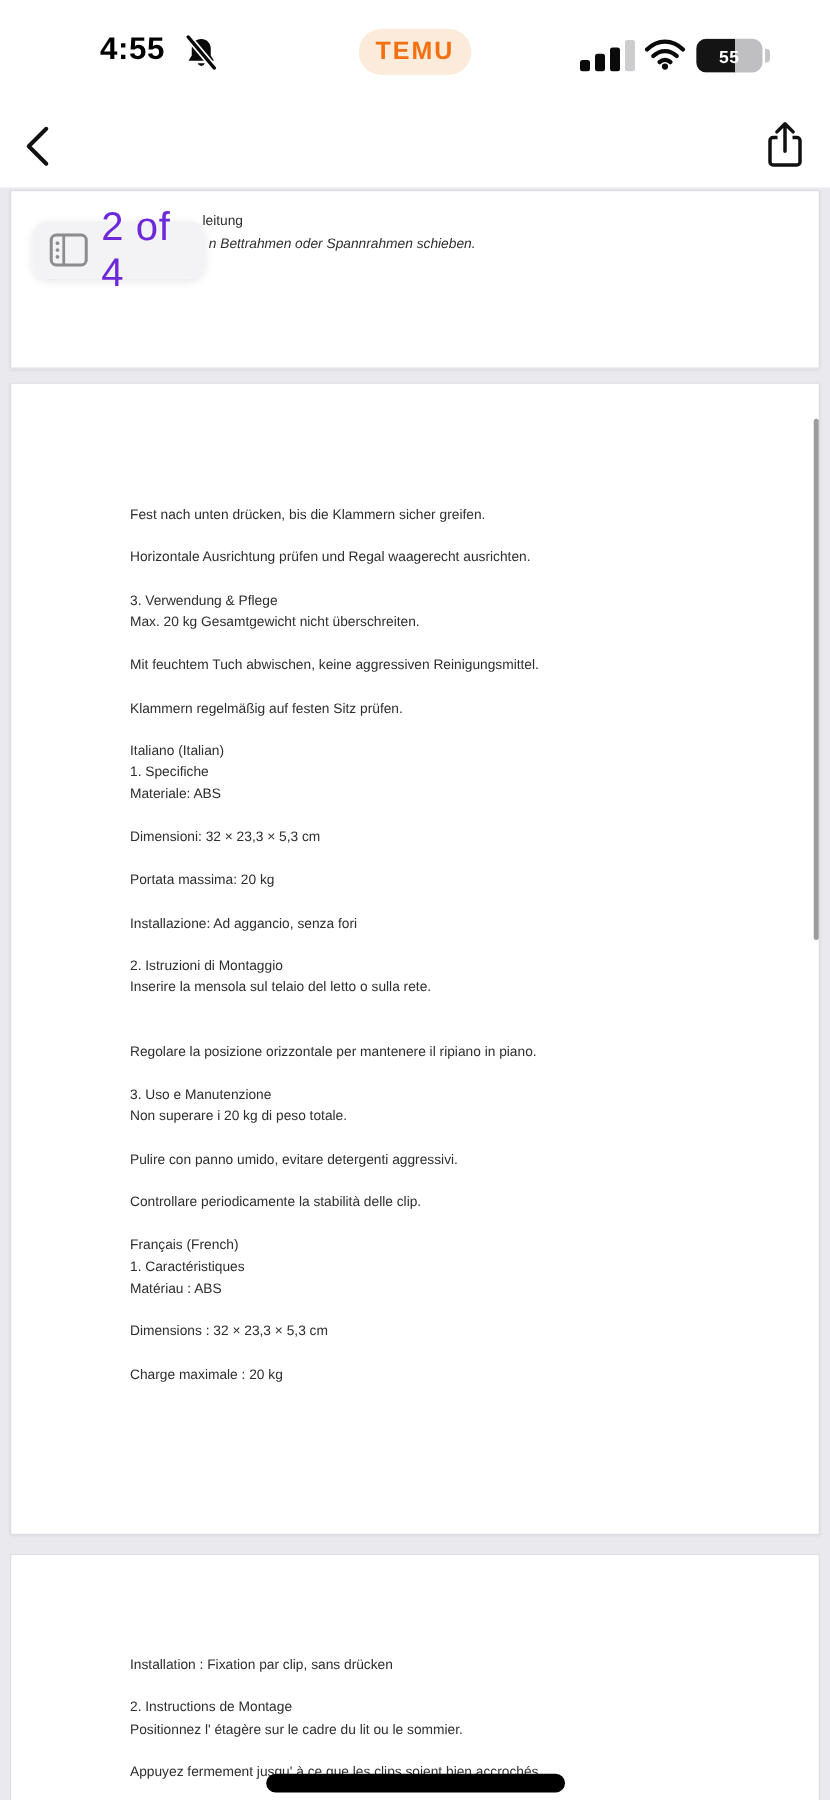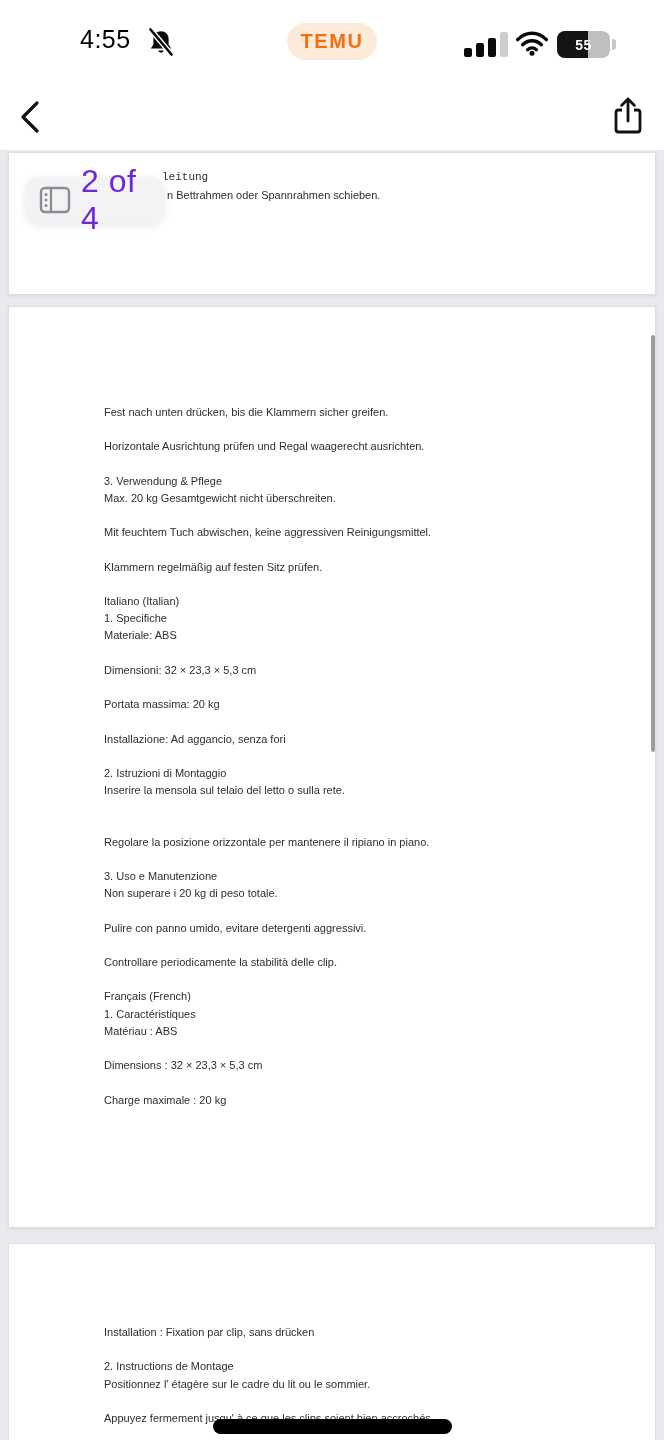--- a/index.html
+++ b/index.html
@@ -7,21 +7,21 @@
   body {
     position:relative;
     background:#ffffff;
     font-family:"Liberation Sans", sans-serif;
     overflow:hidden;
   }
   
   .status-bar { position:absolute; top:0; left:0; width:664px; height:80px; background:#fff; }
   .time {
     position:absolute; left:80px; top:25px;
-    font-size:25px; font-weight:normal; color:#000; letter-spacing:0.5px;
+    font-size:25px; font-weight:bold; color:#000; letter-spacing:0.5px;
   }
   .bell-icon { position:absolute; left:147px; top:28px; }
   .temu-pill {
     position:absolute; left:287px; top:23px; width:90px; height:37px;
     border-radius:19px; background:#fcebdb;
     display:flex; align-items:center; justify-content:center;
   }
   .temu-pill span { color:#f2700f; font-weight:bold; font-size:20px; letter-spacing:1.6px;text-align:right; }
   .signal-icon { position:absolute; left:464px; top:31px; }
   .wifi-icon { position:absolute; left:515px; top:30px; }
@@ -51,22 +51,22 @@
     position:absolute; left:8px; width:648px; background:#ffffff;
     border:1px solid #dddde2; box-shadow:0 1px 3px rgba(0,0,0,0.07);
   }
   .card1 { top:2px;    height:143px; }
   .card2 { top:156px;  height:922px; }
   .card3 { top:1093px; height:200px; border-bottom:none; box-shadow:none; }
 
   .doc-text { position:absolute; font-size:11px; color:#2e2e2e; }
   .tline { height:17.2px; line-height:17.2px; white-space:pre; }
   .frag { height:15px; line-height:15px; white-space:pre; }
-  .frag1 { left:153px; top:17px;font-family:Liberation Mono, monospace; }
-  .frag2 { left:158px; top:35px; }
+  .frag1 { left:153px; top:17px; }
+  .frag2 { left:158px; top:35px;font-style:italic; }
   .lines-p2 { left:95px; top:97px; }
   .lines-p3 { left:95px; top:80px; }
 
   
   .page-badge {
     position:absolute; left:26px; top:27px; width:138px; height:46px;
     background:rgba(243,243,245,0.96); border-radius:13px;
     box-shadow:0 2px 8px rgba(0,0,0,0.10);
     display:flex; align-items:center; padding-left:13px; gap:10px;
   }

